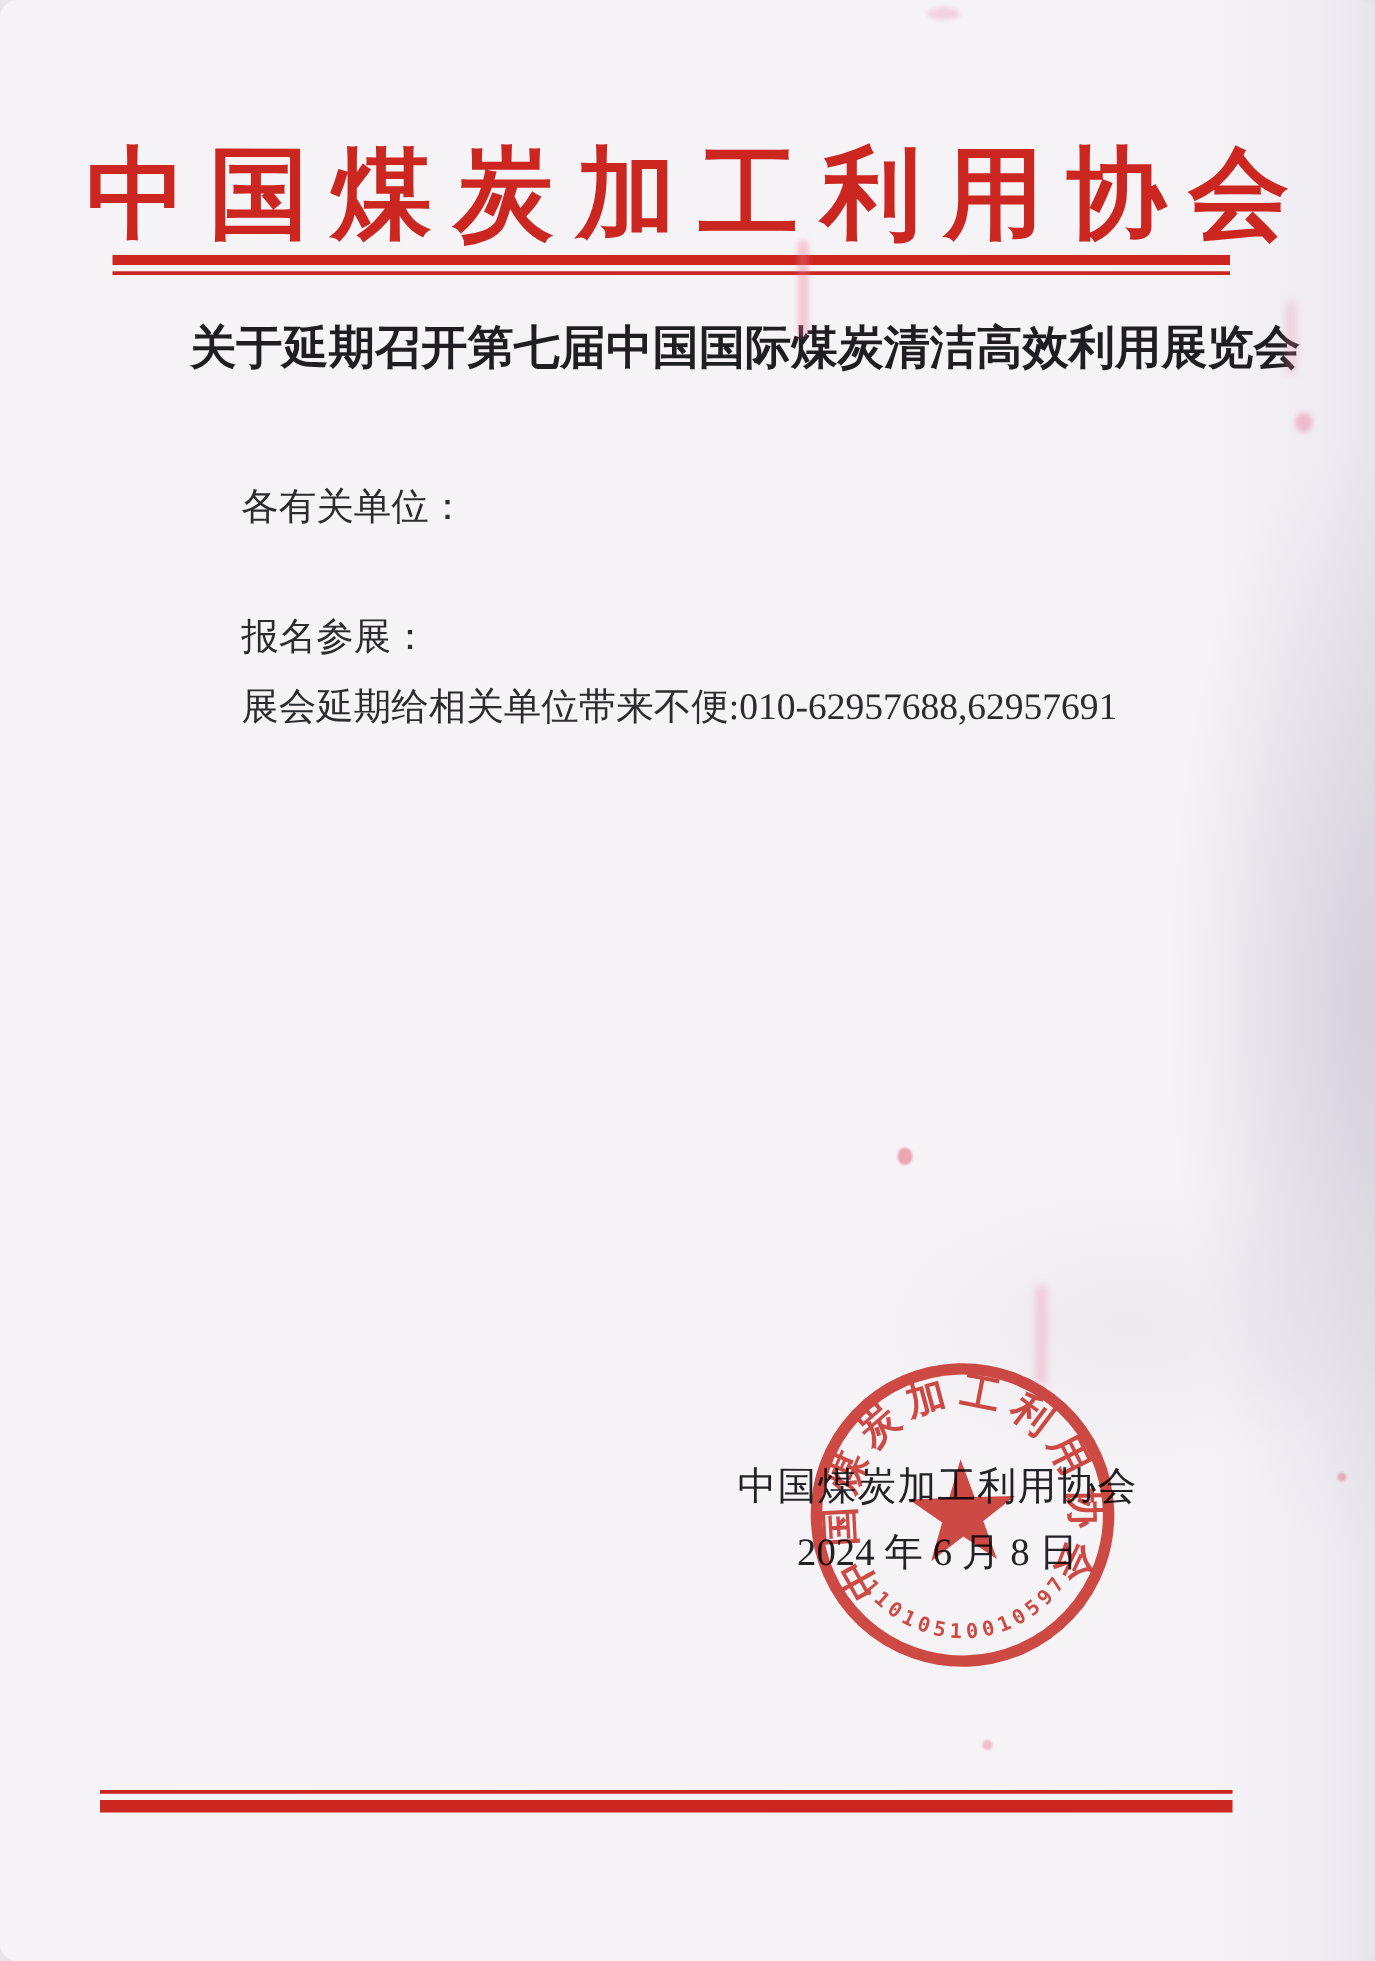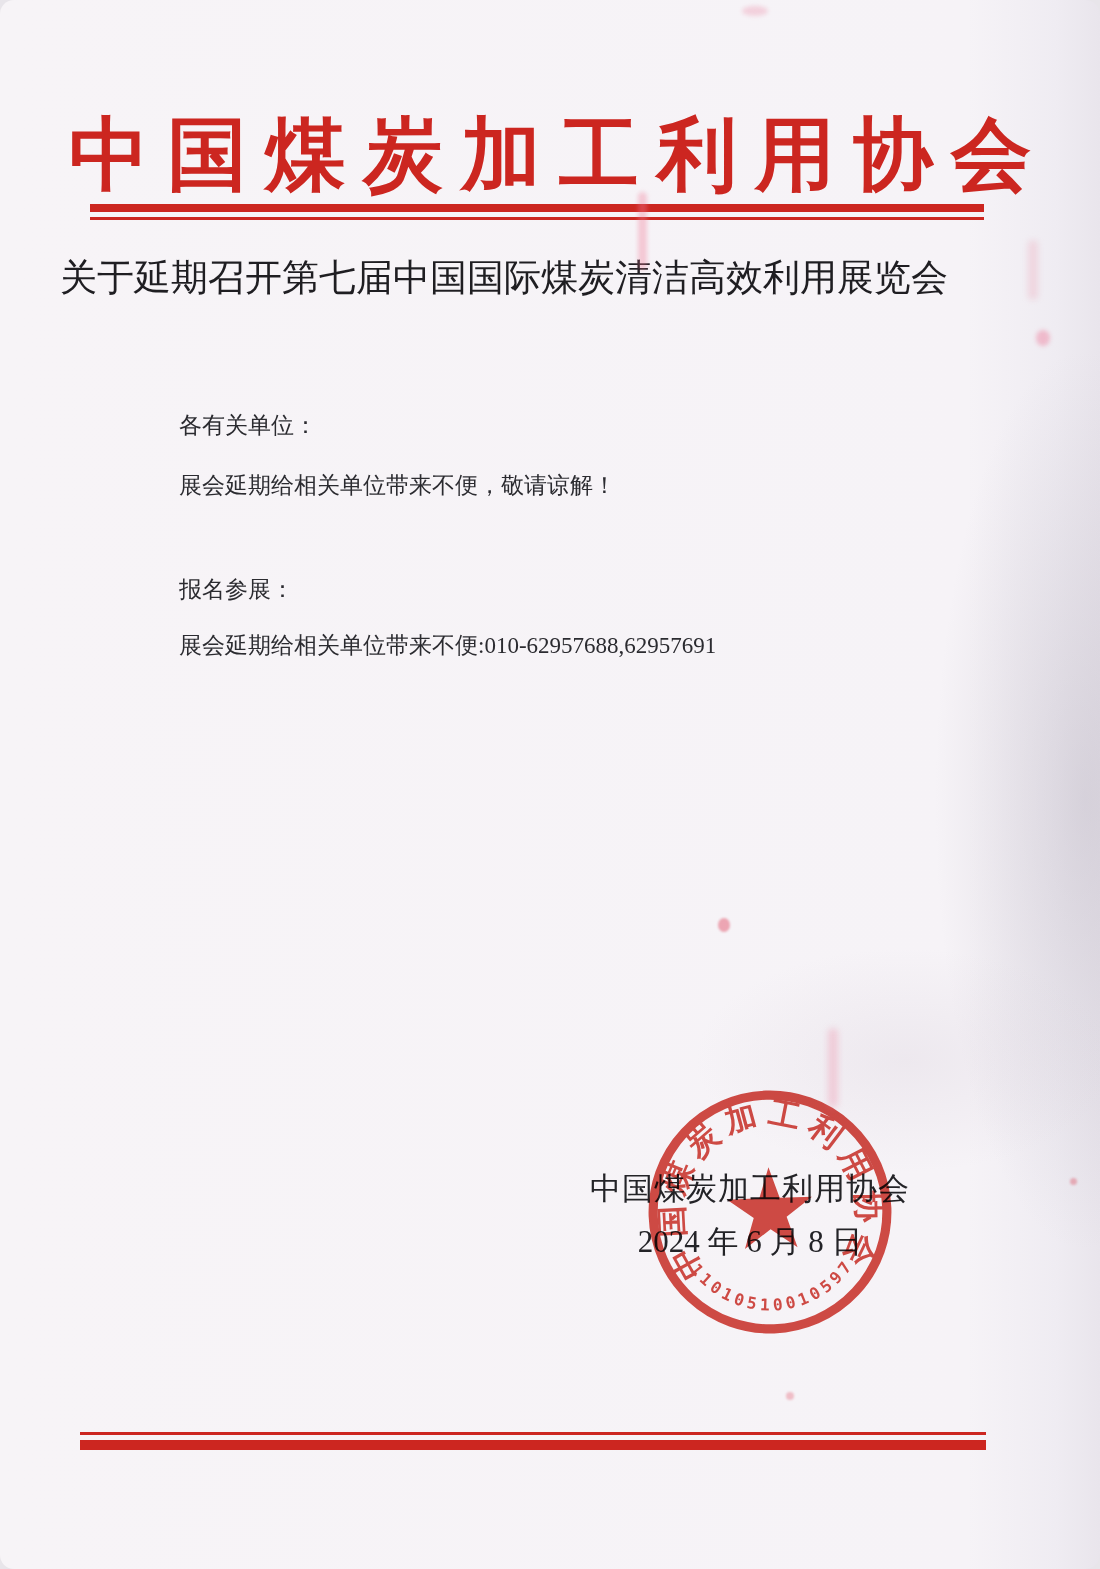--- a/index.html
+++ b/index.html
@@ -26,29 +26,29 @@
     white-space:nowrap;
   }
   .rule{position:absolute;left:90px;width:894px;background:#cc2620;}
   .rule-top-thick{top:204px;height:8px;}
   .rule-top-thin{top:217px;height:3px;}
   .rule-bottom-thin{top:1432px;left:80px;width:906px;height:3px;}
   .rule-bottom-thick{top:1440px;left:80px;width:906px;height:10px;}
   
   .doc-title{
     position:absolute;top:252px;left:60px;right:60px;
-    text-align:left;
-    font-size:37px;line-height:52px;font-weight:400;
+    text-align:right;
+    font-size:37px;line-height:52px;font-weight:700;
     color:#1f1e22;
     font-family:"Liberation Sans","DejaVu Sans",sans-serif;
   }
   
   .body-text{
-    position:absolute;top:396px;left:133px;width:853px;
-    font-size:23px;line-height:60px;
+    position:absolute;top:376px;left:133px;width:853px;
+    font-size:30px;line-height:60px;
     color:#2b2b30;
     text-align:justify;text-justify:inter-character;
   }
   .body-text p{margin:0;text-indent:2em;}
   .salutation{text-indent:0;}
   .contact-block{margin-top:46px;line-height:56px;}
   .contact-line{text-indent:2em;}
   
   .signature-block{
     position:absolute;top:1162px;left:580px;width:340px;
@@ -84,21 +84,20 @@
   <div class="letterhead">中国煤炭加工利用协会</div>
   <div class="rule rule-top-thick"></div>
   <div class="rule rule-top-thin"></div>
 
   <div class="doc-title">
     <div>关于延期召开第七届中国国际煤炭清洁高效利用展览会</div>
   </div>
 
   <div class="body-text">
     <p class="salutation">各有关单位：</p>
-    <p>展会延期给相关单位带来不便，敬请谅解！</p>
     <div class="contact-block">
       <div class="contact-line">报名参展：</div>
       <div class="contact-line">展会延期给相关单位带来不便:010-62957688,62957691</div>
     </div>
   </div>
 
   <div class="signature-block">
     <div class="sig-name">中国煤炭加工利用协会</div>
     <div>2024 年 6 月 8 日</div>
   </div>

